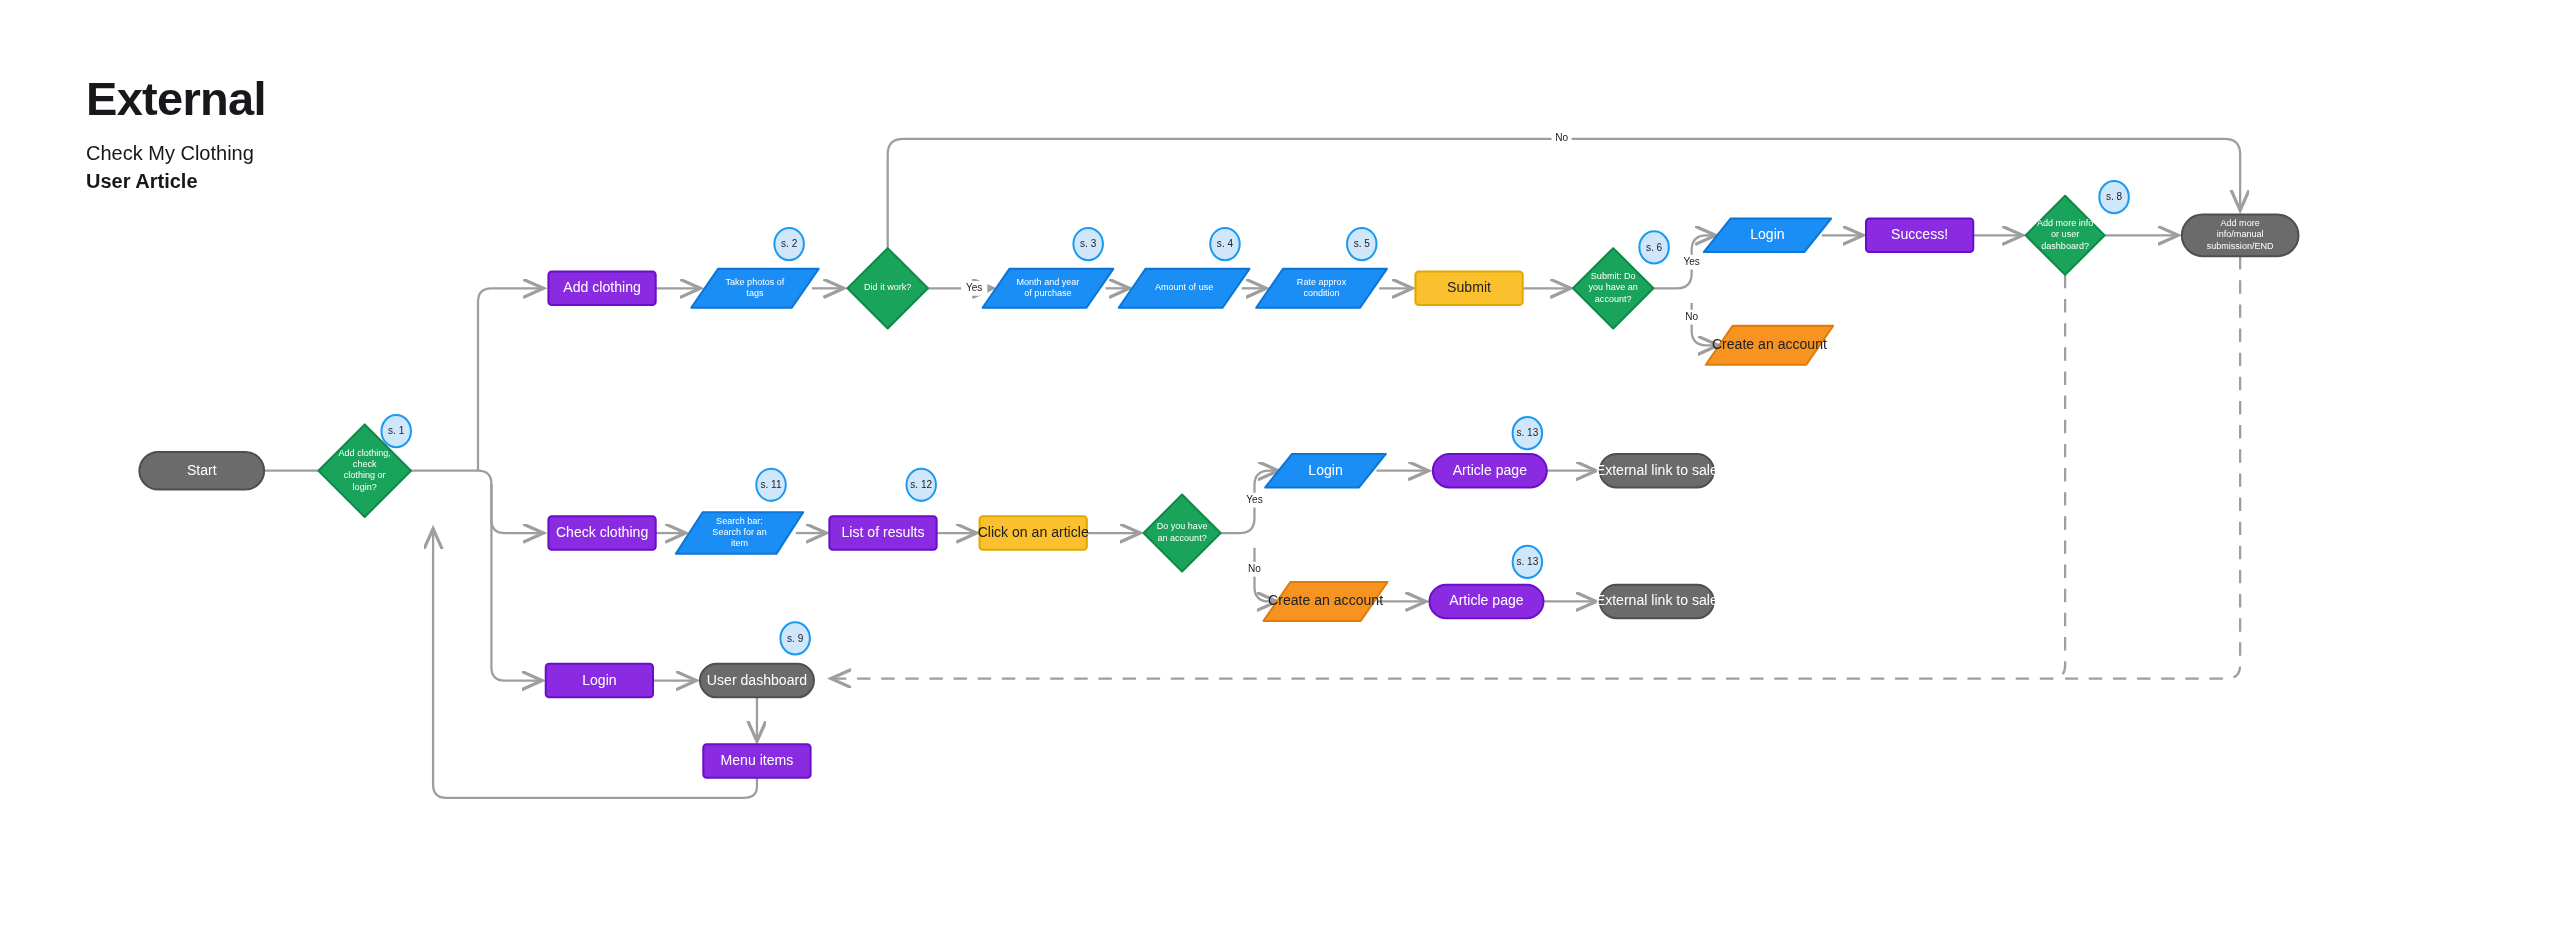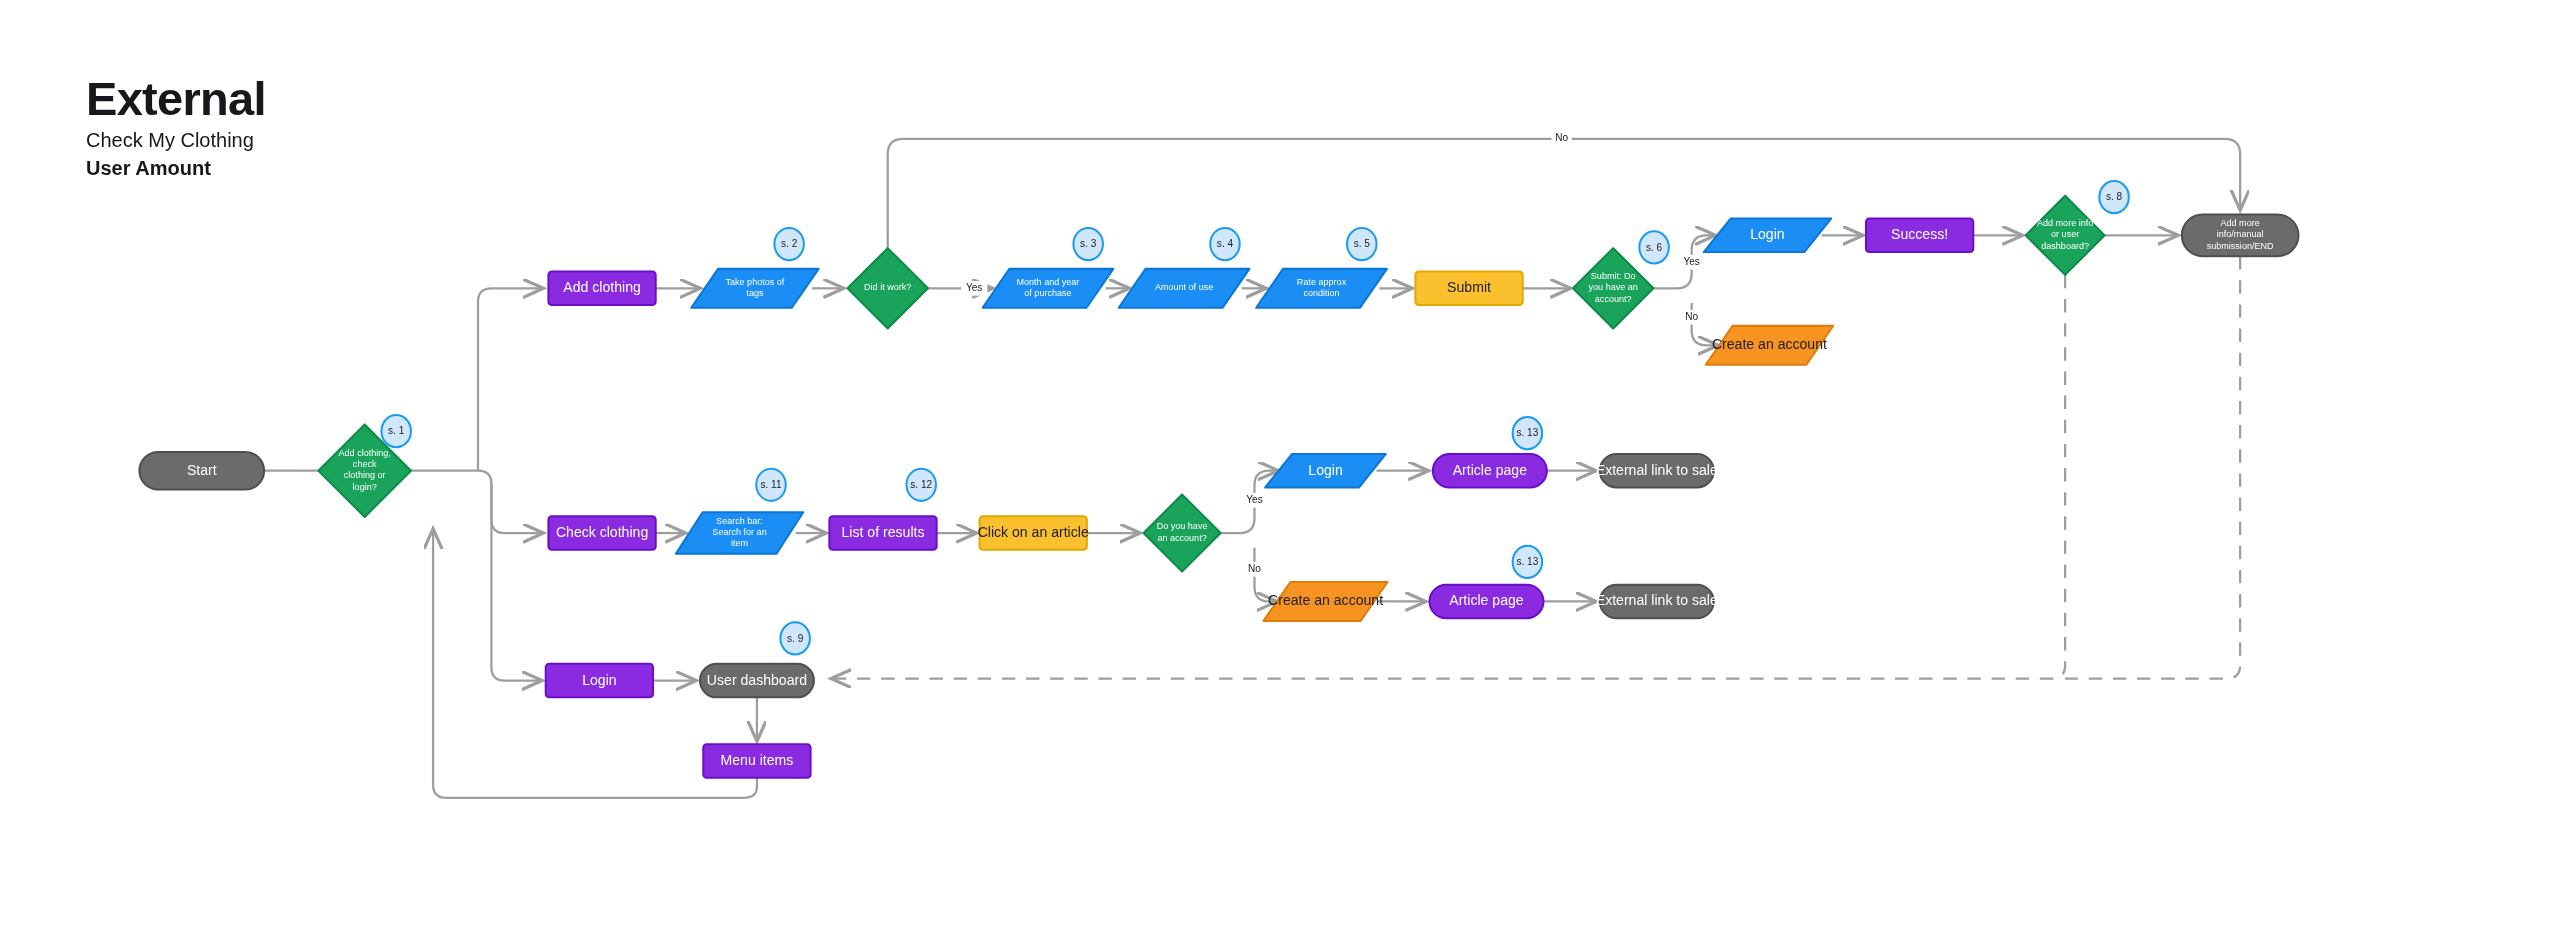--- a/index.html
+++ b/index.html
@@ -3,21 +3,21 @@
 <meta charset="utf-8">
 <style>
   html,body{margin:0;padding:0;background:#ffffff;}
   body{width:2576px;height:928px;overflow:hidden;
        font-family:"Liberation Sans","DejaVu Sans",sans-serif;color:#1f1f1f;}
   #stage{position:relative;width:2576px;height:928px;}
 
   
   #titleblock{position:absolute;left:86px;top:75px;}
   #brand{font-size:47px;font-weight:bold;letter-spacing:-0.7px;line-height:1.0;color:#16181c;}
-  #subtitle1{font-size:20px;margin-top:7px;line-height:1.1;color:#16181c;font-weight:400;}
+  #subtitle1{font-size:20px;margin-top:20px;line-height:1.1;color:#16181c;font-weight:400;}
   #subtitle2{font-size:20px;margin-top:6px;line-height:1.1;color:#16181c;font-weight:bold;}
 
   
   #diagram{position:absolute;left:0;top:0;width:2576px;height:928px;}
   .edge{fill:none;stroke:#9e9e9e;stroke-width:3.4;}
   .edge-dash{fill:none;stroke:#9e9e9e;stroke-width:3.4;stroke-dasharray:20 16;}
   .nodeshape{stroke-width:3;}
   .nodelabel{fill:#ffffff;font-size:21px;text-anchor:middle;dominant-baseline:middle;}
   .nodelabel.small{font-size:13.5px;}
   .nodelabel.dark{fill:#202124;}
@@ -27,21 +27,21 @@
   .badge-text{fill:#202124;font-size:15px;text-anchor:middle;dominant-baseline:middle;}
 </style>
 </head>
 <body>
 
 <div id="stage">
 
   <div id="titleblock">
     <div id="brand">External</div>
     <div id="subtitle1">Check My Clothing</div>
-    <div id="subtitle2">User Amount</div>
+    <div id="subtitle2">User Article</div>
   </div>
 
   <svg id="diagram" viewBox="0 0 3840 1384">
     <defs>
       <marker id="arrowhead" markerWidth="11" markerHeight="11" refX="8.5" refY="4" orient="auto" markerUnits="strokeWidth">
         <path d="M 0 0 L 9 4 L 0 8" fill="none" stroke="#9e9e9e" stroke-width="1.4"></path>
       </marker>
     </defs>
     <g id="edges-layer">
         <path d="M 393 702 L 522 702" class="edge" marker-end="url(#arrowhead)"></path>

